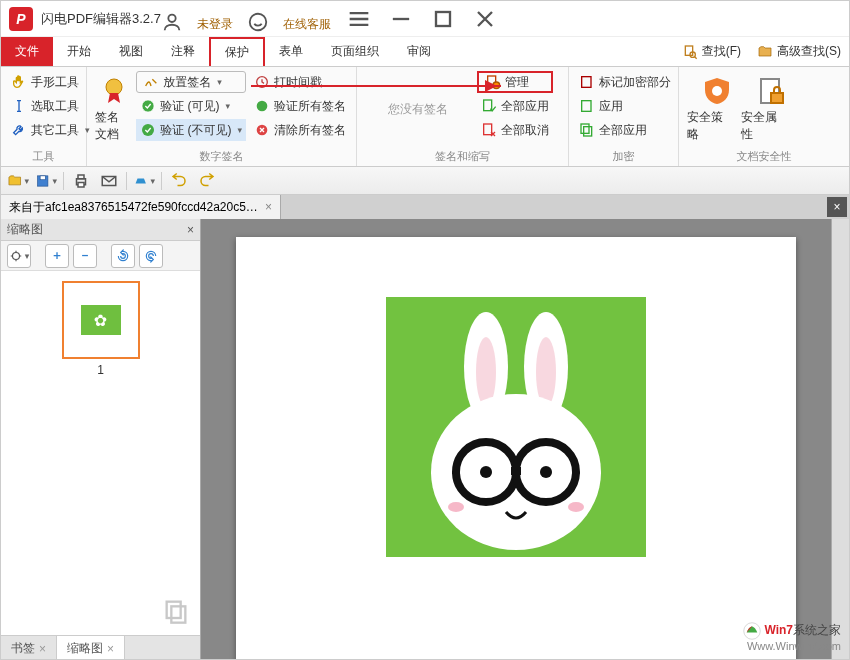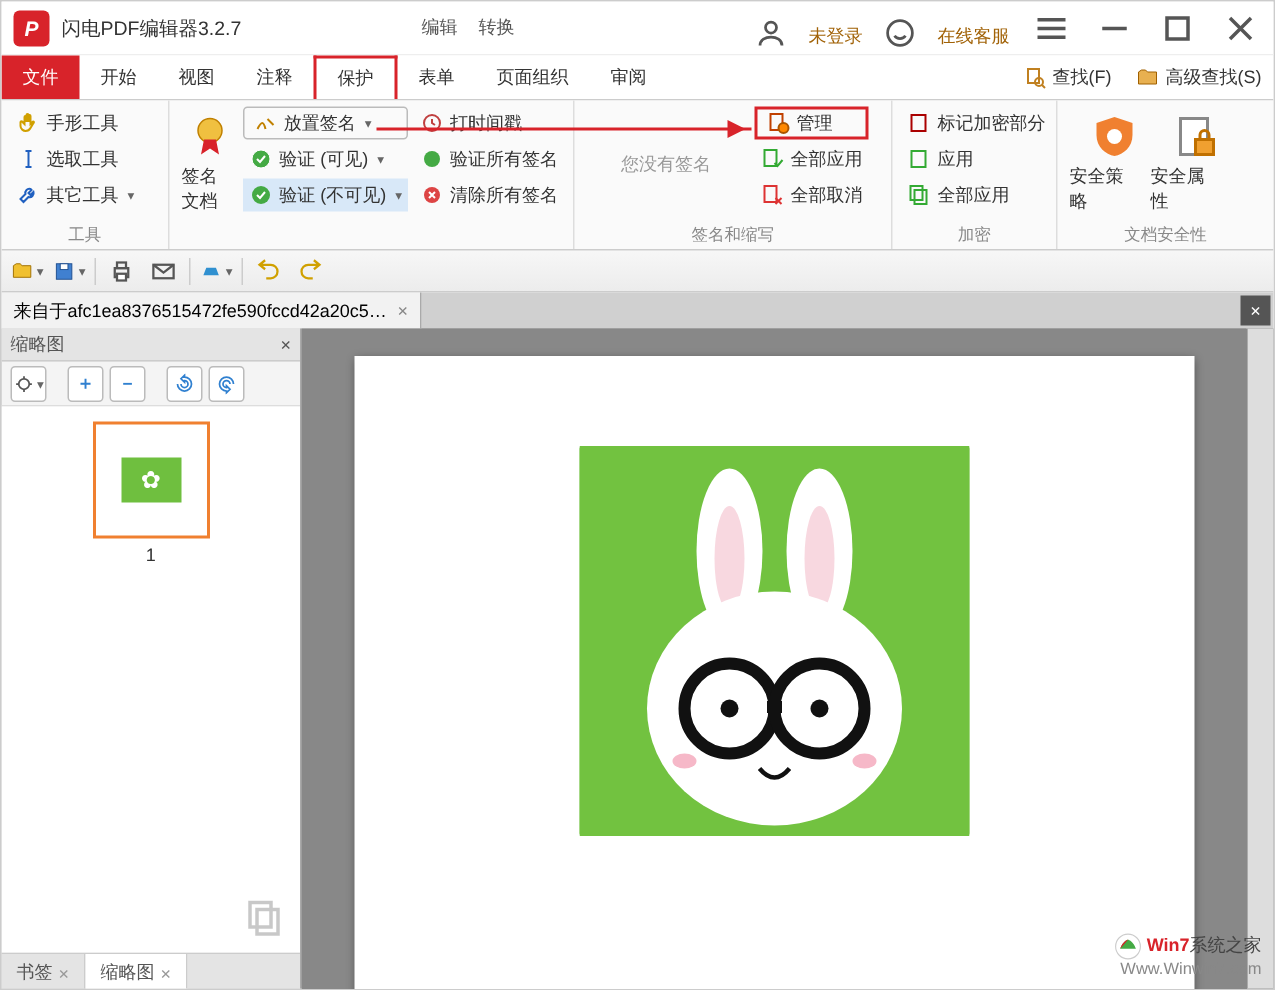--- a/index.html
+++ b/index.html
@@ -60,24 +60,20 @@
 .watermark b{color:#d8232a}
 .ic svg{width:100%;height:100%}
 .drop::after{content:"▾";font-size:9px;color:#666;margin-left:2px}
 </style>
 </head>
 <body>
 
 <div class="titlebar">
   <div class="app-icon">P</div>
   <div class="app-title">闪电PDF编辑器3.2.7</div>
-  <div class="title-mid">
-    <span>编辑</span>
-    <span>转换</span>
-  </div>
   <div class="title-right">
     <span class="ico">
         <svg viewBox="0 0 24 24" fill="none" stroke="#555" stroke-width="2">
           <circle cx="12" cy="8" r="4"></circle>
           <path d="M4 21c0-4 4-6 8-6s8 2 8 6"></path>
         </svg>
       </span>
     <span>未登录</span>
     <span class="ico">
         <svg viewBox="0 0 24 24" fill="none" stroke="#555" stroke-width="2">
@@ -131,21 +127,21 @@
     <span class="ic" style="width:16px;height:16px"><svg viewBox="0 0 24 24" fill="#e8b050" stroke="#a06000" stroke-width="1">
           <path d="M3 6l3-2h4l2 2h9v12H3z"></path>
         </svg></span>
     <span>高级查找(S)</span>
   </div>
 </div>
 
 <div class="ribbon">
   <div class="arrow"></div>
 
-  <div class="ribbon-group" style="width:112px">
+  <div class="ribbon-group" style="width:86px">
     <div class="body">
         <div class="col">
       <div class="sm-btn">
             <span class="ic"><svg viewBox="0 0 24 24" fill="none" stroke="#d0a000" stroke-width="2">
                 <path d="M8 13V6a1 1 0 012 0v5V4a1 1 0 012 0v7V5a1 1 0 012 0v8l2-2c1-1 2 0 1 1l-3 5c-1 2-3 3-5 3s-5-2-5-5v-4c0-1 2-1 2 0z"></path>
               </svg></span>
             <span>手形工具</span>
           </div>
       <div class="sm-btn">
             <span class="ic"><svg viewBox="0 0 24 24" fill="none" stroke="#2060c0" stroke-width="2">
@@ -211,20 +207,21 @@
           </div>
         <div class="sm-btn">
             <span class="ic"><svg viewBox="0 0 24 24" fill="#d44">
                 <circle cx="12" cy="12" r="8"></circle>
                 <path d="M9 9l6 6M15 9l-6 6" stroke="#fff" stroke-width="2"></path>
               </svg></span>
             <span>清除所有签名</span>
           </div>
       </div>
     </div>
+    <div class="label">数字签名</div>
   </div>
 
   <div class="ribbon-group" style="width:212px">
     <div class="body">
       <div class="nosig">您没有签名</div>
       <div class="col">
         <div class="sm-btn highlight-box" style="padding:2px 6px">
             <span class="ic"><svg viewBox="0 0 24 24" fill="none" stroke="#c04000" stroke-width="2">
                 <rect x="4" y="3" width="12" height="16"></rect>
                 <circle cx="17" cy="17" r="5" fill="#f80" stroke="#a50"></circle>

